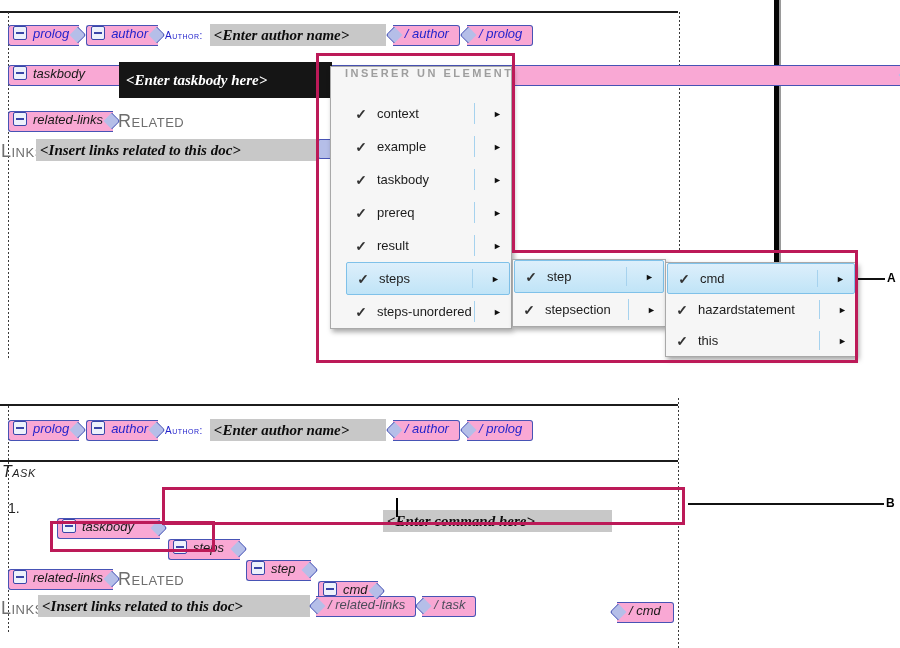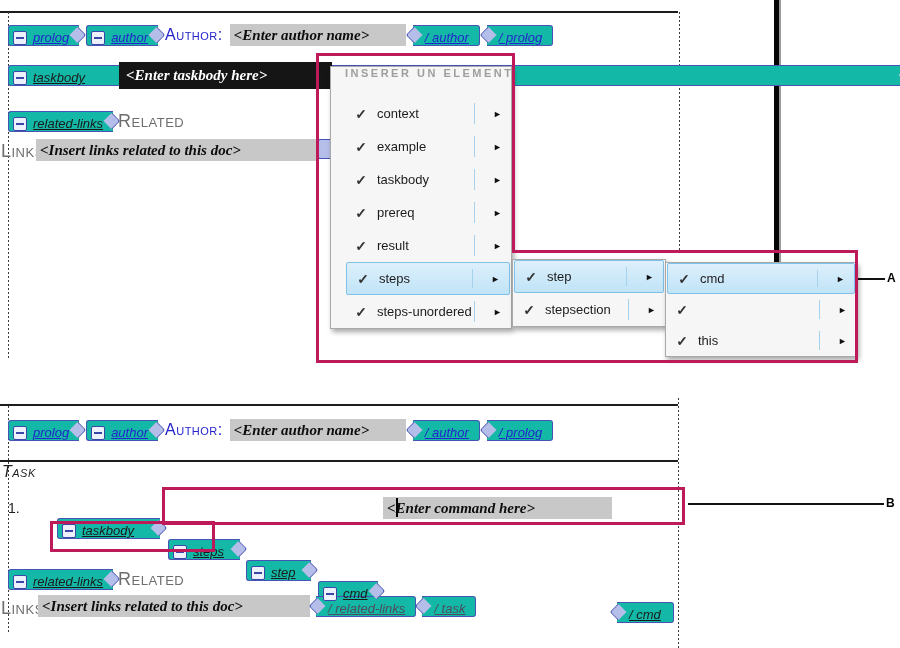--- a/index.html
+++ b/index.html
@@ -5,45 +5,45 @@
   html,body{margin:0;padding:0;background:#fff;}
   #canvas{position:relative;width:900px;height:648px;background:#fff;overflow:hidden;
           font-family:"Liberation Sans",sans-serif;}
   .abs{position:absolute;}
   
   .hrule{position:absolute;height:2px;background:#1c1c1c;}
   .vdot{position:absolute;width:1px;background-image:repeating-linear-gradient(180deg,#3a3a3a 0 2px,transparent 2px 4px);}
   .colbar{position:absolute;width:5px;background:#050505;}
   .colbar-gray{position:absolute;width:2px;background:#9a9a9a;}
   
-  .tag{position:relative;display:flex;align-items:flex-end;height:21px;box-sizing:border-box;
-       background:#14b8a6;border:1px solid #4753b5;border-radius:3px;
-       font:italic 13px "Liberation Sans",sans-serif;color:#1a1a1a;white-space:nowrap;text-decoration:underline;}
+  .tag{position:relative;display:flex;align-items:flex-start;height:21px;box-sizing:border-box;
+       background:#f9a8d4;border:1px solid #4753b5;border-radius:3px;
+       font:italic 13px "Liberation Sans",sans-serif;color:#1a1a1a;white-space:nowrap;}
   .tag .tlabel{padding:0 2px;position:relative;z-index:2;}
   .tag.open{padding:0 8px 0 3px;border-right:none;border-top-right-radius:0;border-bottom-right-radius:0;}
   .tag.open::after{content:"";position:absolute;right:-5px;top:3px;width:11px;height:11px;
        background:#b5bee8;border-top:1px solid #4753b5;border-right:1px solid #4753b5;
        border-top-right-radius:3px;transform:rotate(45deg);z-index:1;}
   .tag.close{padding:0 8px 0 10px;border-left:none;border-top-left-radius:0;border-bottom-left-radius:0;}
   .tag.close::before{content:"";position:absolute;left:-5px;top:3px;width:11px;height:11px;
        background:#b5bee8;border-bottom:1px solid #4753b5;border-left:1px solid #4753b5;
        border-bottom-left-radius:3px;transform:rotate(45deg);z-index:1;}
   .tag.blue{color:#2424cc;}
   .tag.grayish{color:#4d4d5c;}
   .minus{flex:none;width:12px;height:12px;margin:0 4px 0 1px;background:#edf1fb;border:1px solid #3a46a8;
        border-radius:2px;position:relative;z-index:2;}
   .minus::after{content:"";position:absolute;left:2px;right:2px;top:5px;height:2px;background:#3a46a8;}
   
   .ph{display:flex;align-items:center;box-sizing:border-box;height:22px;background:#c8c8c8;color:#0d0d0d;
       font:bold italic 15px "Liberation Serif",serif;padding:0 4px;white-space:nowrap;}
-  .ph.inverse{background:#151515;color:#ffffff;height:27px;padding:12px 7px;}
+  .ph.inverse{background:#151515;color:#ffffff;height:36px;padding:12px 7px;}
   .caret{position:absolute;width:2px;background:#000;}
   
   .sc{font-variant:small-caps;letter-spacing:.5px;white-space:nowrap;}
-  .lbl-author{font-size:16px;color:#2323cc;}
+  .lbl-author{font-size:10px;color:#2323cc;}
   .lbl-gray{font-size:18px;color:#6e6e6e;}
   .lbl-task{font-size:16px;color:#1f1f1f;font-style:italic;}
   .listnum{font-size:14px;color:#1f1f1f;}
   
   .frow{position:absolute;display:flex;align-items:center;gap:7px;height:22px;}
   
   .menu{position:absolute;background:#f6f6f6;border:1px solid #a9a9a9;
         box-shadow:2px 3px 5px rgba(0,0,0,.35);box-sizing:border-box;}
   .mhead{height:30px;line-height:30px;text-align:center;color:#9e9e9e;
         font:bold 11px "Liberation Sans",sans-serif;letter-spacing:2.5px;white-space:nowrap;}
@@ -174,20 +174,21 @@
 
   <div class="menu menu3 z34" style="left:665px;top:262px;width:192px;">
     <div class="mrow hl">
       <span class="mcheck">✓</span>
       <span class="mlabel">cmd</span>
       <span class="msep"></span>
       <span class="marrow">►</span>
     </div>
     <div class="mrow">
       <span class="mcheck">✓</span>
+      <span class="mlabel">hazardstatement</span>
       <span class="msep"></span>
       <span class="marrow">►</span>
     </div>
     <div class="mrow">
       <span class="mcheck">✓</span>
       <span class="mlabel">this</span>
       <span class="msep"></span>
       <span class="marrow">►</span>
     </div>
   </div>
@@ -237,21 +238,21 @@
     <span class="tlabel">steps</span>
   </div>
   <div class="tag open abs" style="left:246px;top:497px;width:65px;">
     <span class="minus"></span>
     <span class="tlabel">step</span>
   </div>
   <div class="tag open abs" style="left:318px;top:497px;width:60px;">
     <span class="minus"></span>
     <span class="tlabel">cmd</span>
   </div>
-  <div class="ph abs" style="left:383px;top:497px;width:229px;">&lt;Enter command here&gt;</div>
+  <div class="ph abs" style="left:383px;top:510px;width:229px;">&lt;Enter command here&gt;</div>
   <div class="caret" style="left:396px;top:498px;height:19px;"></div>
   <div class="tag close abs" style="left:617px;top:497px;width:57px;">
     <span class="tlabel">/ cmd</span>
   </div>
 
   <div class="pinkbox" style="left:162px;top:487px;width:523px;height:38px;"></div>
   <div class="pinkbox" style="left:50px;top:521px;width:165px;height:31px;"></div>
   <div class="callout-line" style="left:688px;top:503px;width:196px;"></div>
   <div class="callout-lbl" style="left:886px;top:496px;">B</div>
 

